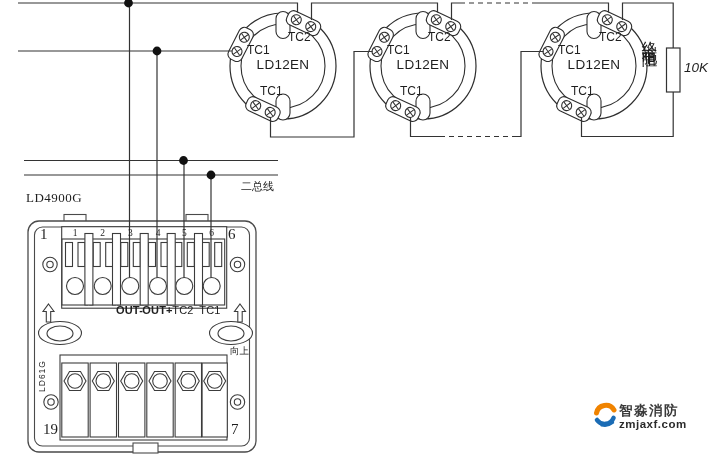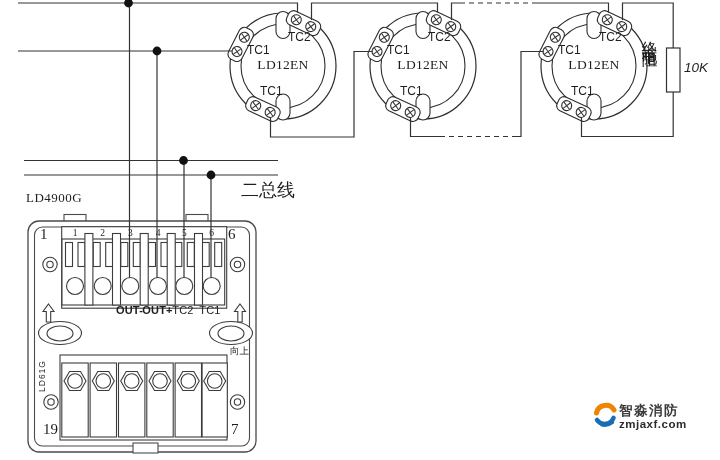--- a/index.html
+++ b/index.html
@@ -2,29 +2,29 @@
 <html><head>
 <meta charset="utf-8">
 <style>
   html,body{margin:0;padding:0;background:#fff;}
   .canvas{position:relative;width:720px;height:460px;background:#ffffff;overflow:hidden;
           font-family:"Liberation Sans",sans-serif;color:#1e1e1e;}
   .layer{position:absolute;left:0;top:0;}
   .t{position:absolute;white-space:nowrap;line-height:1;}
   .serif{font-family:"Liberation Serif",serif;}
   .ctr{transform:translate(-50%,0);}
-  .mid{transform:translate(-50%,-50%);font-family:Liberation Serif, serif;}
+  .mid{transform:translate(-50%,-50%);}
   .model-title{font-size:13px;letter-spacing:.5px;}
   .corner-num{font-size:15px;}
   .term-num{font-size:9.5px;}
   .term-label{font-size:11px;letter-spacing:.2px;}
   .bold{font-weight:bold;}
   .det-label{font-size:12px;}
   .det-model{font-size:13.5px;letter-spacing:.3px;}
-  .bus-label{font-size:18px;font-family:"Liberation Serif",serif;}
+  .bus-label{font-size:11px;font-family:"Liberation Serif",serif;}
   .vtext{writing-mode:vertical-rl;text-orientation:upright;}
   .res-label{font-size:15.5px;letter-spacing:4px;font-family:"Liberation Serif",serif;}
   .res-value{font-size:13.5px;font-style:italic;}
   .pcb-label{font-size:8.5px;letter-spacing:1px;transform:translate(-50%,-50%) rotate(-90deg);}
   .orient-label{font-size:9.5px;font-family:"Liberation Serif",serif;}
   .wm-brand{font-size:13.5px;font-weight:700;letter-spacing:1.5px;color:#3a3a3a;font-family:"Liberation Serif",serif;}
   .wm-site{font-size:11.5px;font-weight:bold;color:#2b2b2b;letter-spacing:.5px;}
 </style>
 </head>
 <body>

